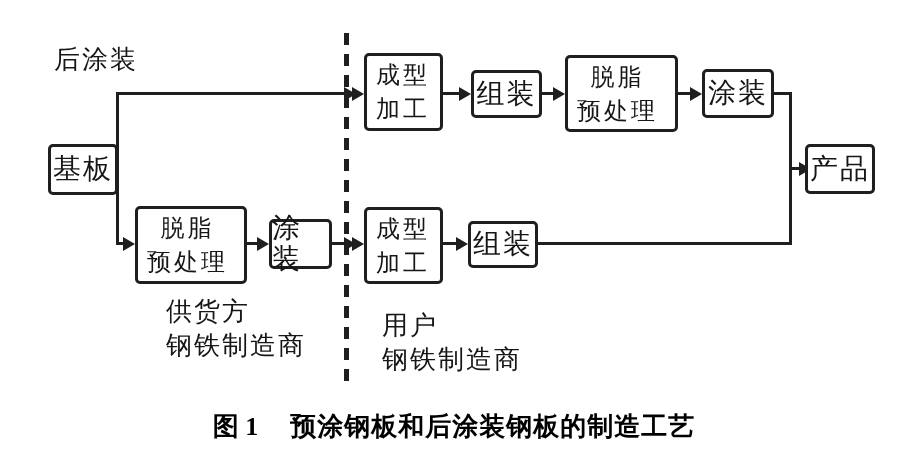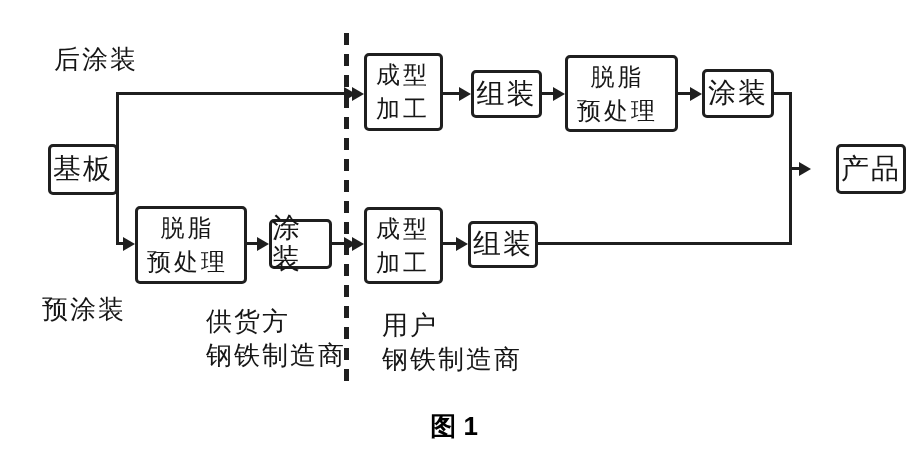--- a/index.html
+++ b/index.html
@@ -59,35 +59,34 @@
     color: #161616;
   }
   .caption-row {
     position: absolute;
     left: 0; top: 409px;
     width: 100%;
     display: flex;
     justify-content: center;
     align-items: baseline;
     gap: 32px;
-    font-family: Liberation Sans, sans-serif;
+    font-family: Liberation Serif, serif;
     font-weight: bold;
     font-size: 26px;
     color: #000000;
   }
   .caption-row .cap-title { letter-spacing: 1px; }
 </style>
 </head>
 <body>
 
 <div class="stage">
 
   <div class="region-label" style="left:54px; top:42px;">后涂装</div>
-  <div class="region-label" style="left:42px; top:292px;">预涂装</div>
-  <div class="region-label" style="left:166px; top:304px;margin-left:40px;">供货方
+  <div class="region-label" style="left:166px; top:294px;">供货方
 钢铁制造商</div>
   <div class="region-label" style="left:382px; top:308px;">用户
 钢铁制造商</div>
 
   <div class="dashed"></div>
 
   <div class="hline" style="left:97px; top:167px; width:22px;"></div>
   <div class="vline" style="left:116px; top:92px; height:153px;"></div>
   <div class="hline" style="left:116px; top:92px; width:230px;"></div>
   <div class="ah" style="left:344px; top:87px;"></div>
@@ -127,29 +126,30 @@
   <div class="node two-line" style="left:364px; top:53px; width:79px; height:78px;">成型
 加工</div>
 
   <div class="node" style="left:471px; top:70px; width:71px; height:48px;">组装</div>
 
   <div class="node two-line" style="left:565px; top:55px; width:113px; height:77px;">脱脂
 预处理</div>
 
   <div class="node" style="left:702px; top:69px; width:72px; height:49px;">涂装</div>
 
-  <div class="node" style="left:836px; top:144px; width:70px; height:50px;">产品</div>
+  <div class="node" style="left:805px; top:144px; width:70px; height:50px;">产品</div>
 
   <div class="node two-line" style="left:135px; top:206px; width:112px; height:78px;">脱脂
 预处理</div>
 
   <div class="node" style="left:269px; top:219px; width:63px; height:50px;">涂装</div>
 
   <div class="node two-line" style="left:364px; top:207px; width:79px; height:77px;">成型
 加工</div>
 
   <div class="node" style="left:468px; top:221px; width:70px; height:47px;">组装</div>
 
   <div class="caption-row">
     <span class="cap-prefix">图 1</span>
+    <span class="cap-title">预涂钢板和后涂装钢板的制造工艺</span>
   </div>
 
 </div>
 
 </body></html>

